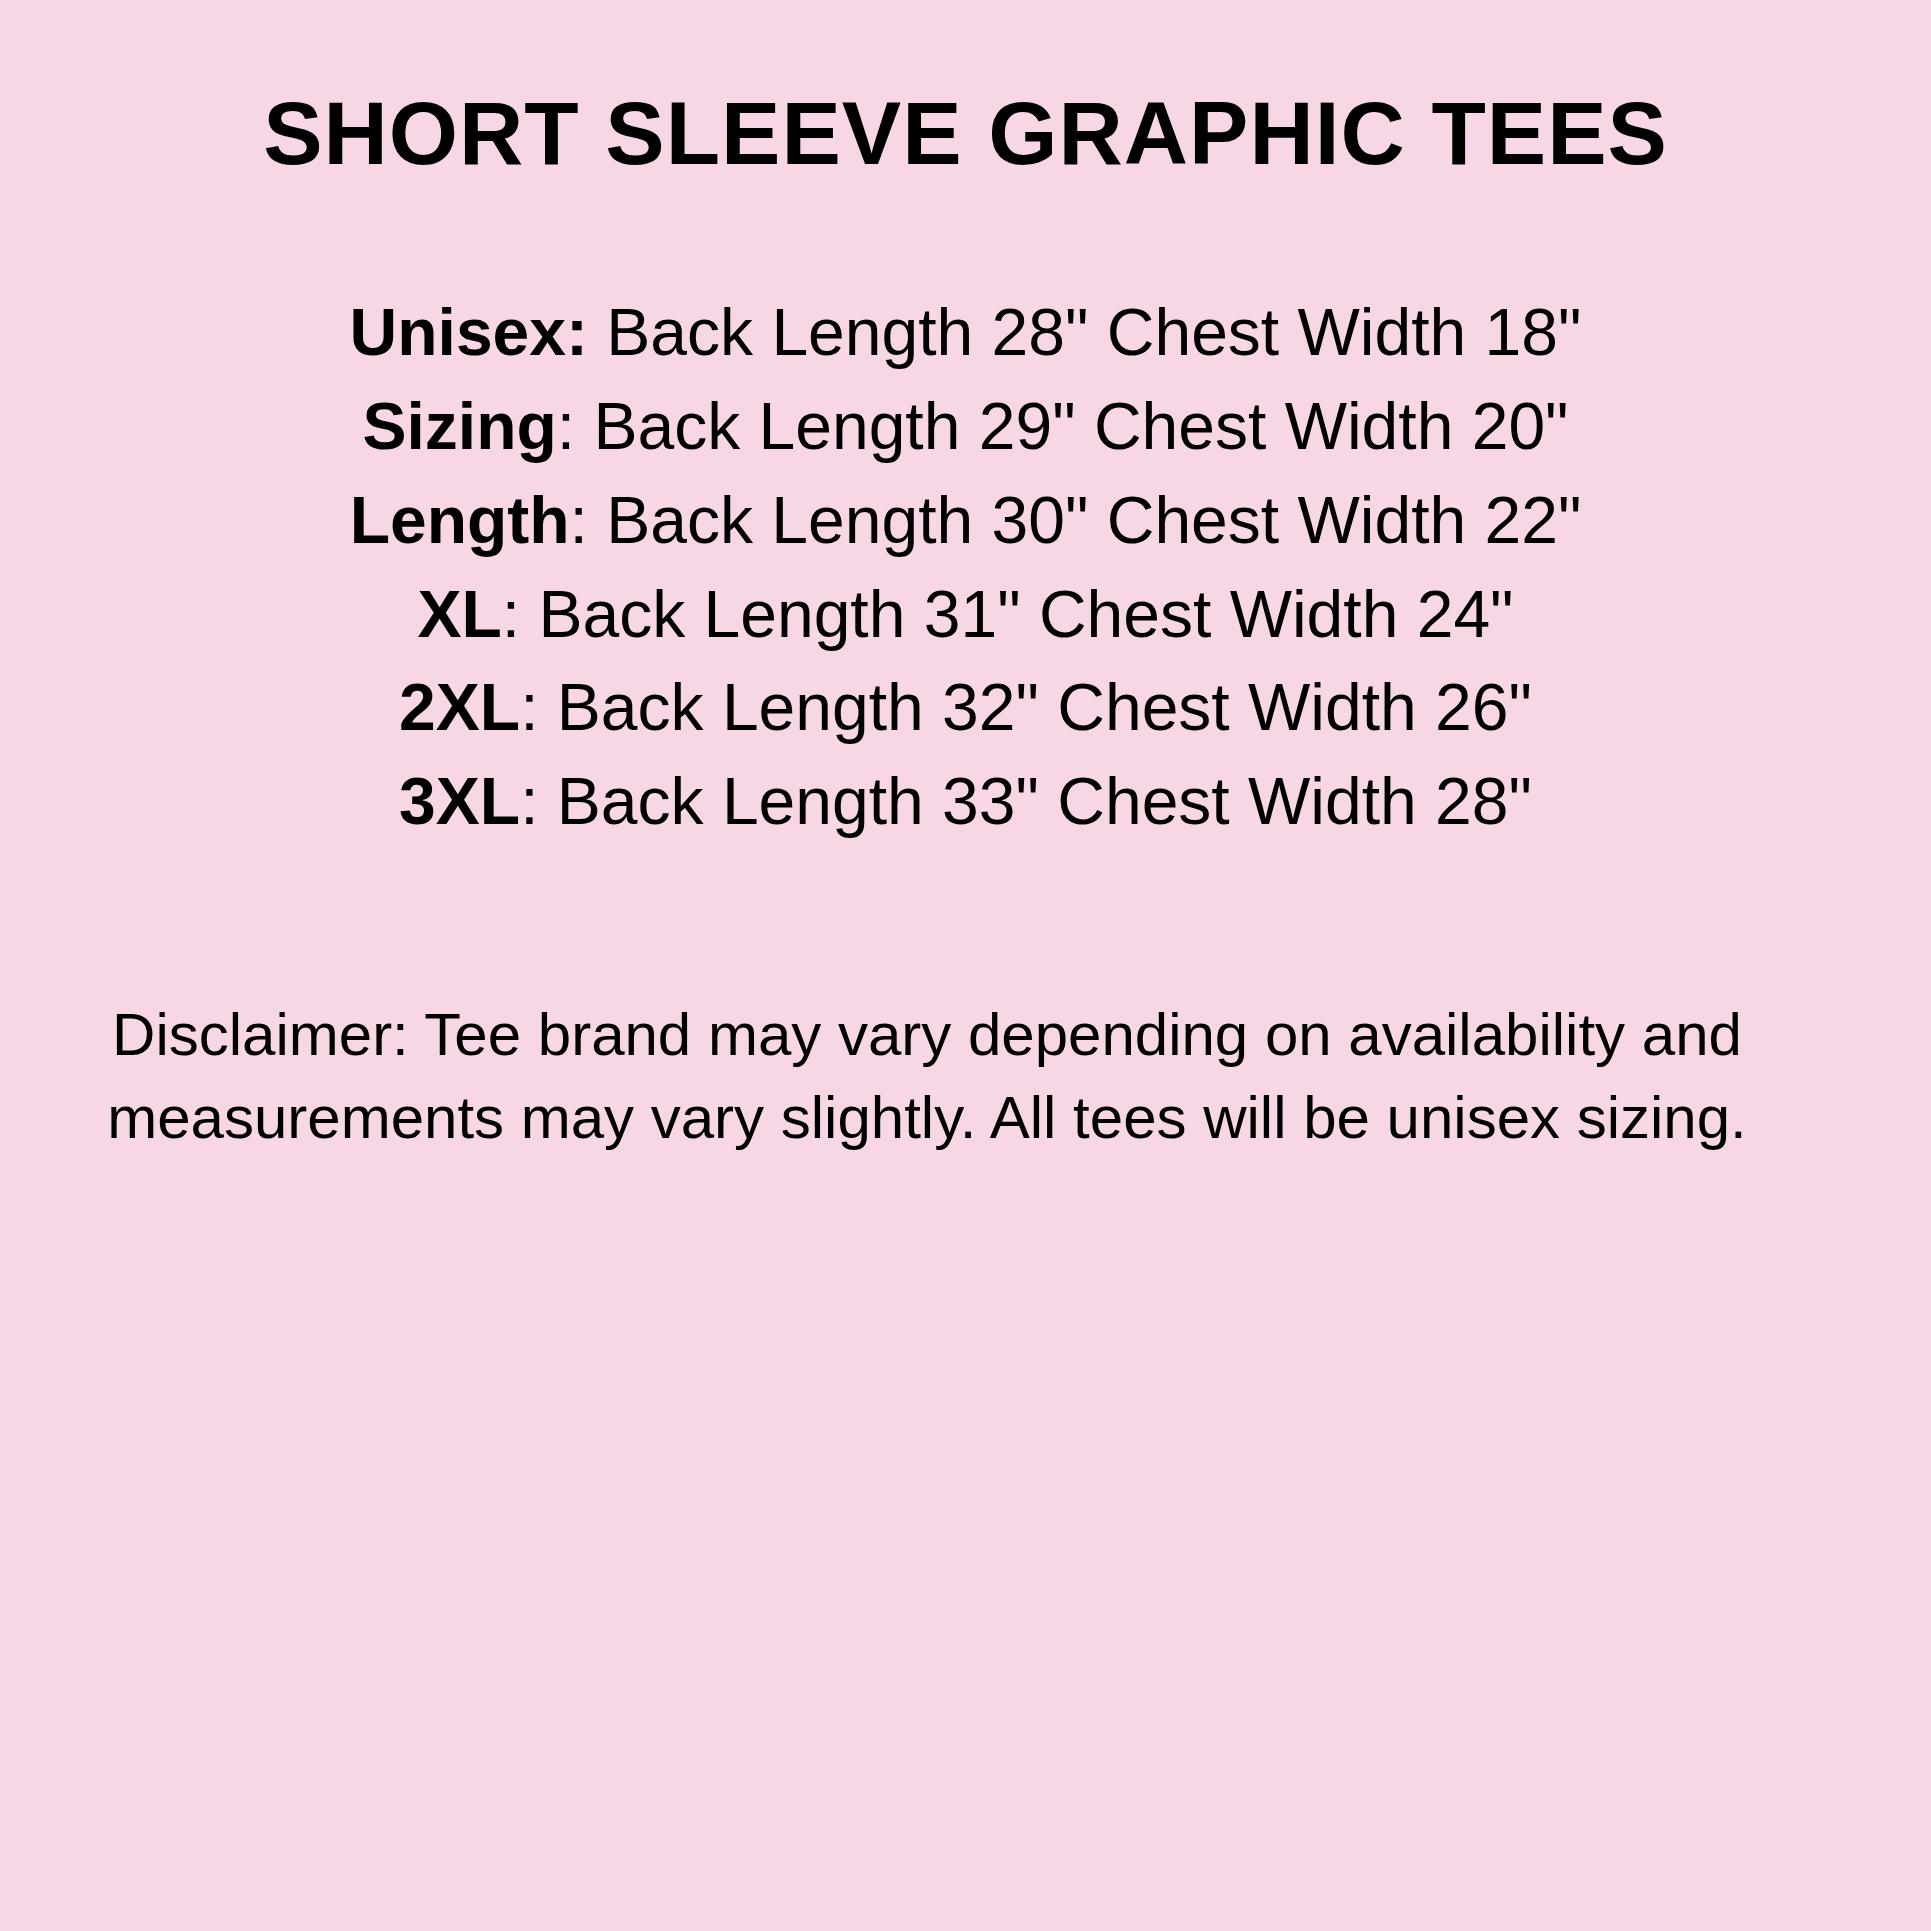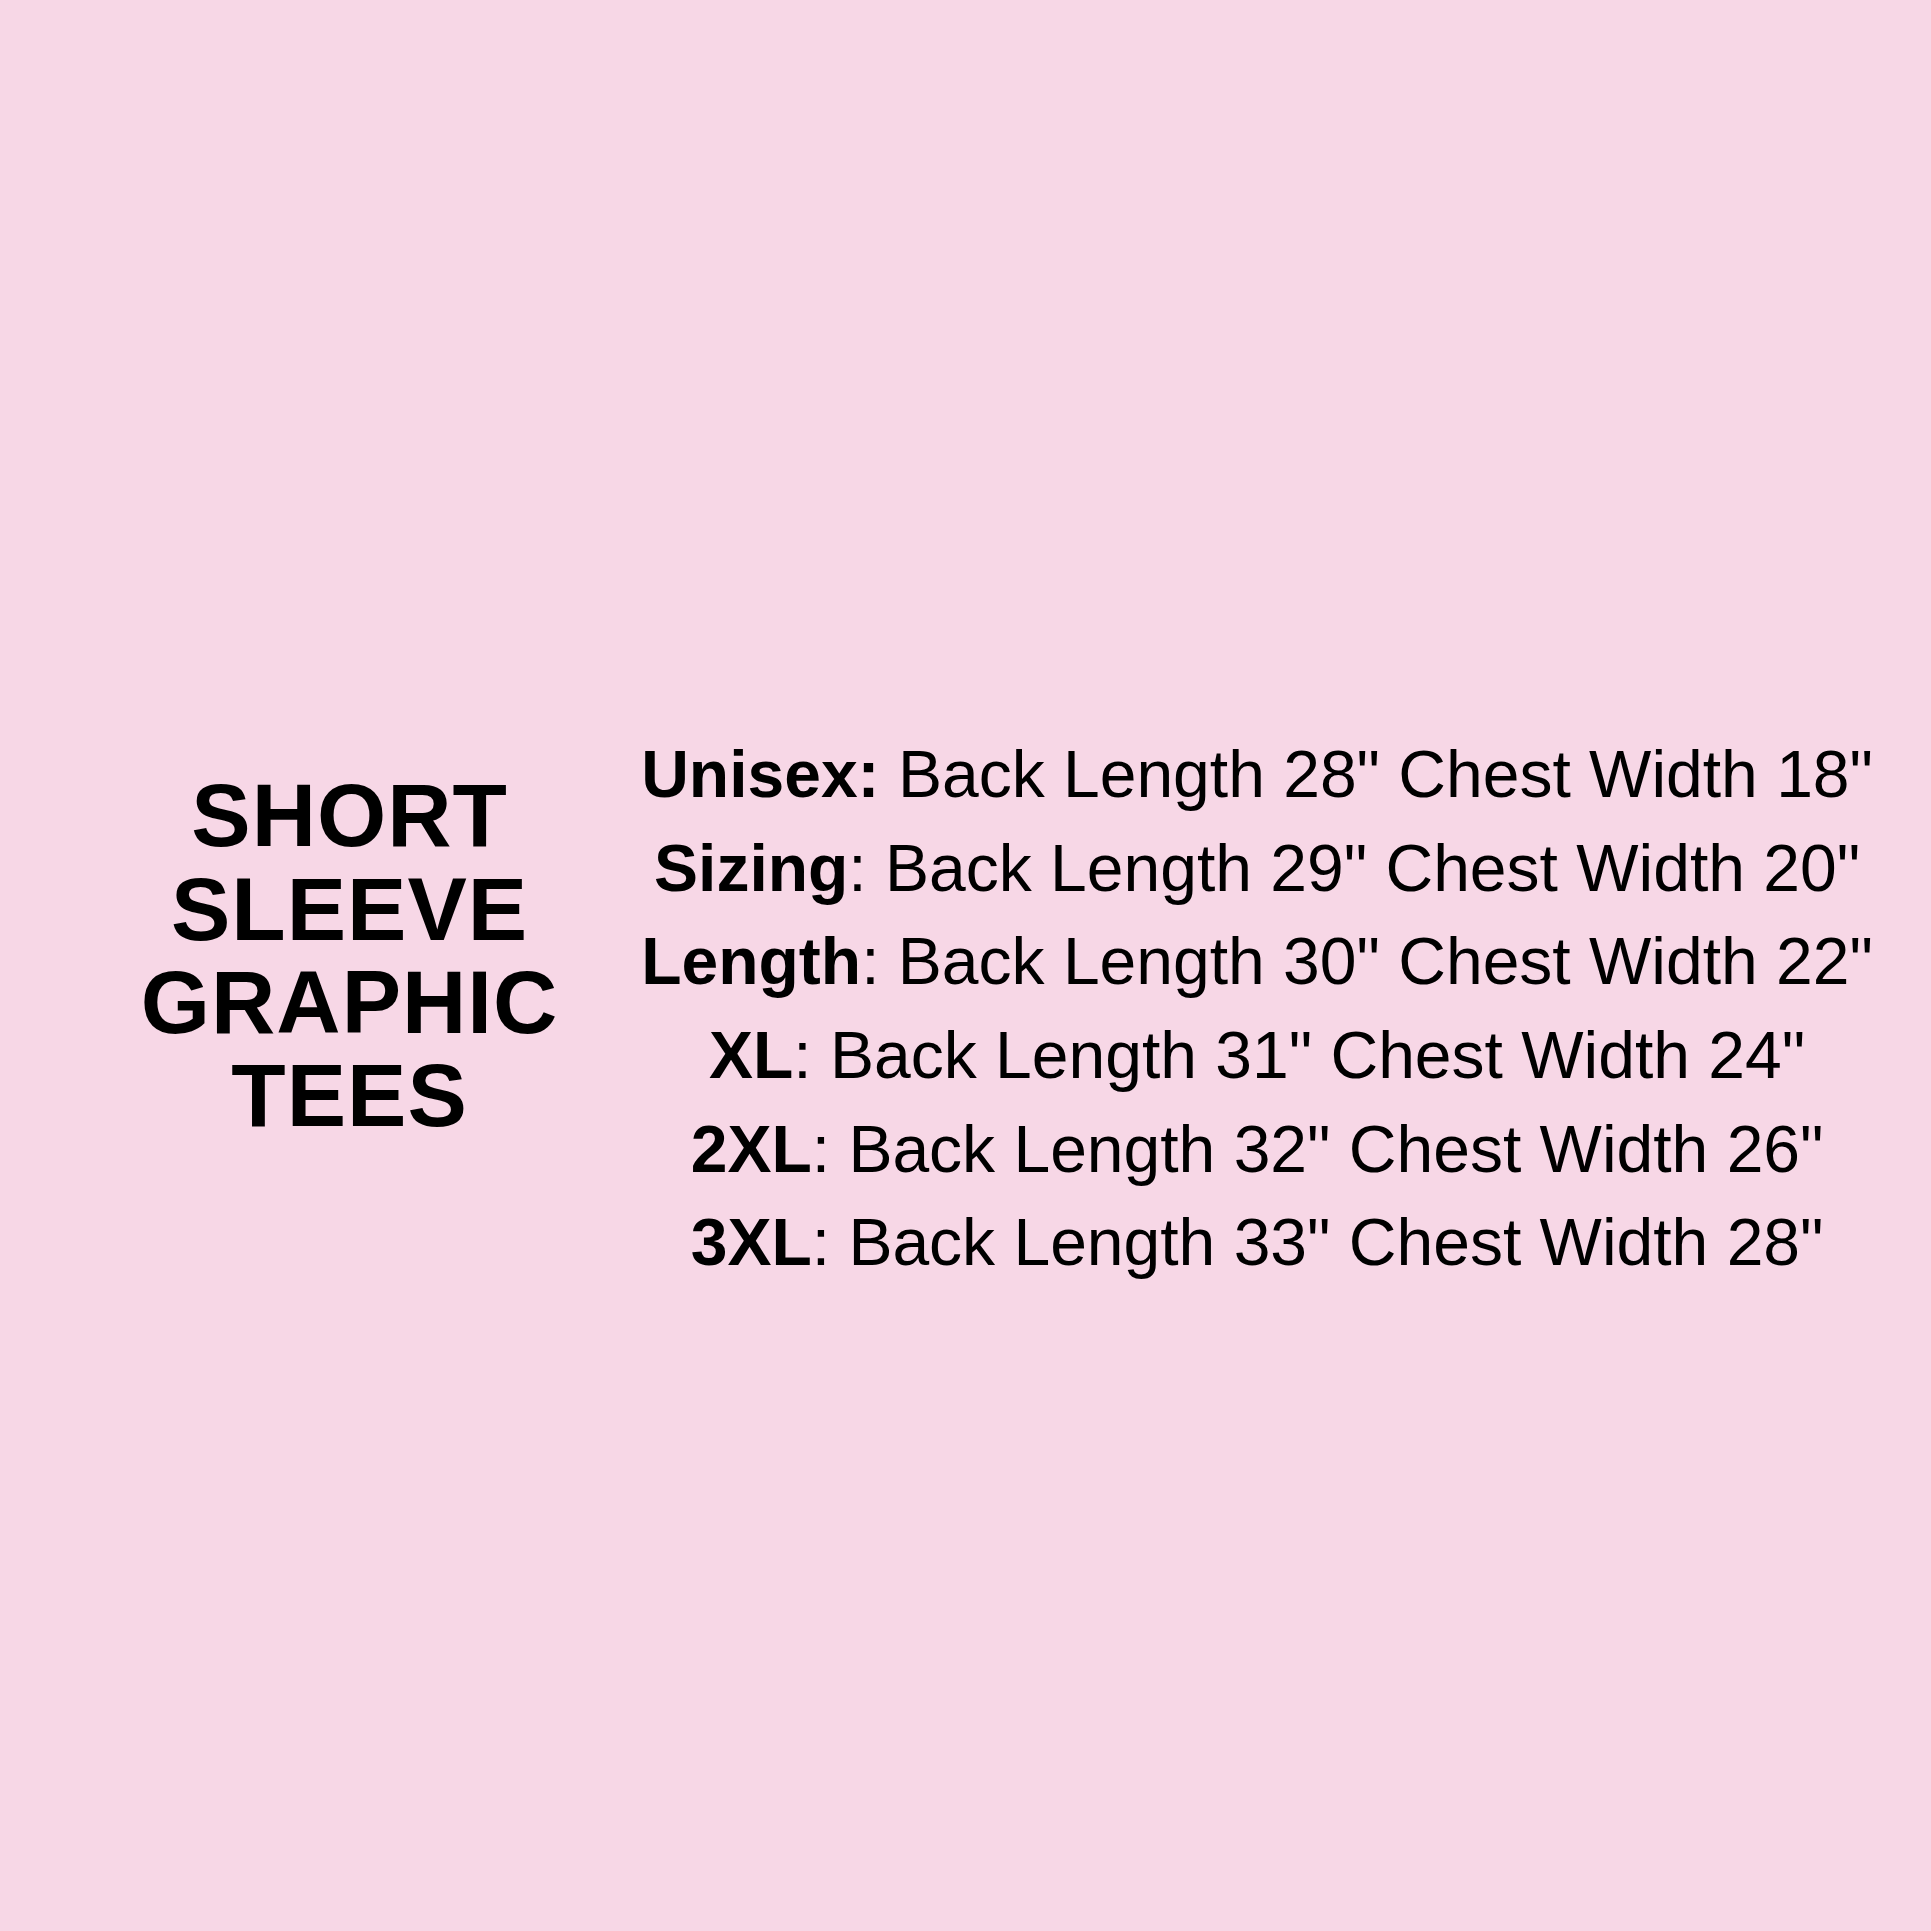--- a/index.html
+++ b/index.html
@@ -13,22 +13,21 @@
     font-family: "Liberation Sans", sans-serif;
     color: #000000;
     overflow: hidden;
   }
   .sheet {
     width: 1931px;
     height: 1931px;
     box-sizing: border-box;
     padding: 87px 58px 0 58px;
     display: flex;
-    flex-direction: row;
-    align-items: center;
+    flex-direction: column;
     background: #f7d7e6;
   }
   .title {
     font-size: 89px;
     font-weight: 700;
     letter-spacing: 1px;
     text-align: center;
     line-height: 1.05;
     margin: 0 0 106px 0;
     text-transform: uppercase;
@@ -94,15 +93,16 @@
     <div class="size-row">
       <span class="lbl">2XL</span><span class="val">: Back Length 32" Chest Width 26"</span>
     </div>
 
     <div class="size-row">
       <span class="lbl">3XL</span><span class="val">: Back Length 33" Chest Width 28"</span>
     </div>
 
   </div>
 
+  <p class="disclaimer">Disclaimer: Tee brand may vary depending on availability and measurements may vary slightly. All tees will be unisex sizing.</p>
 
 </div>
 
 
 </body></html>

